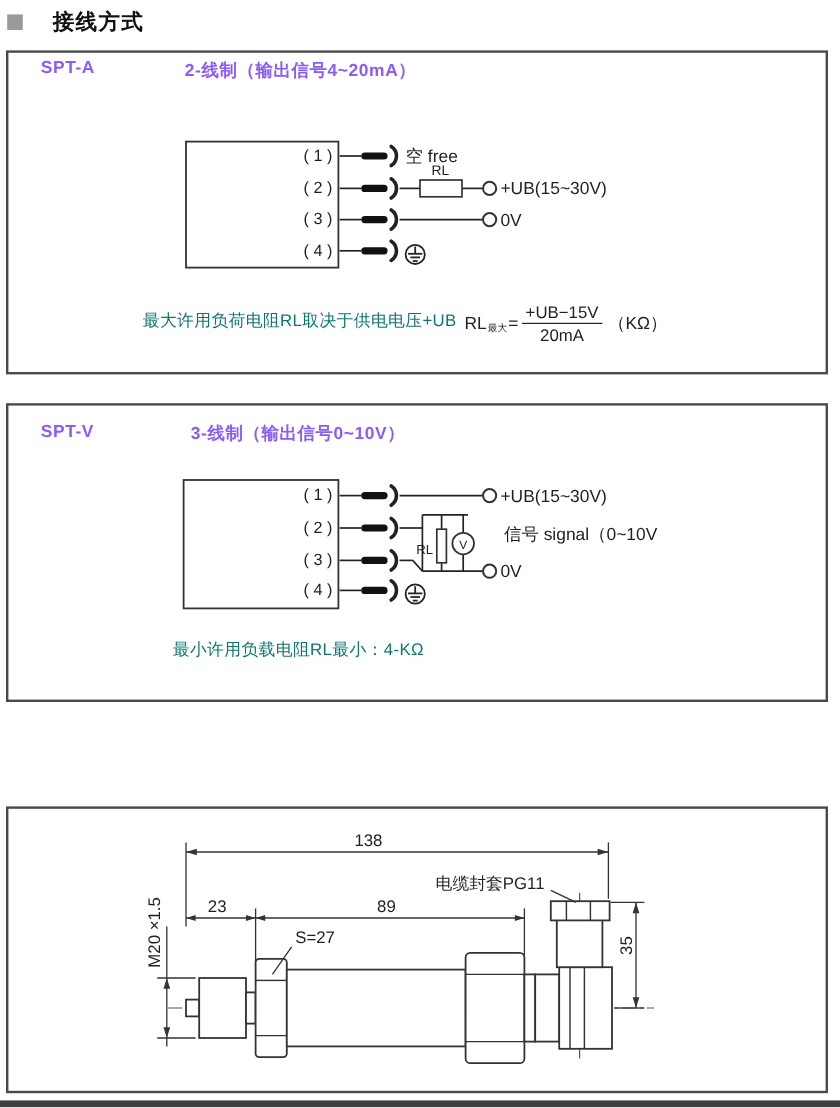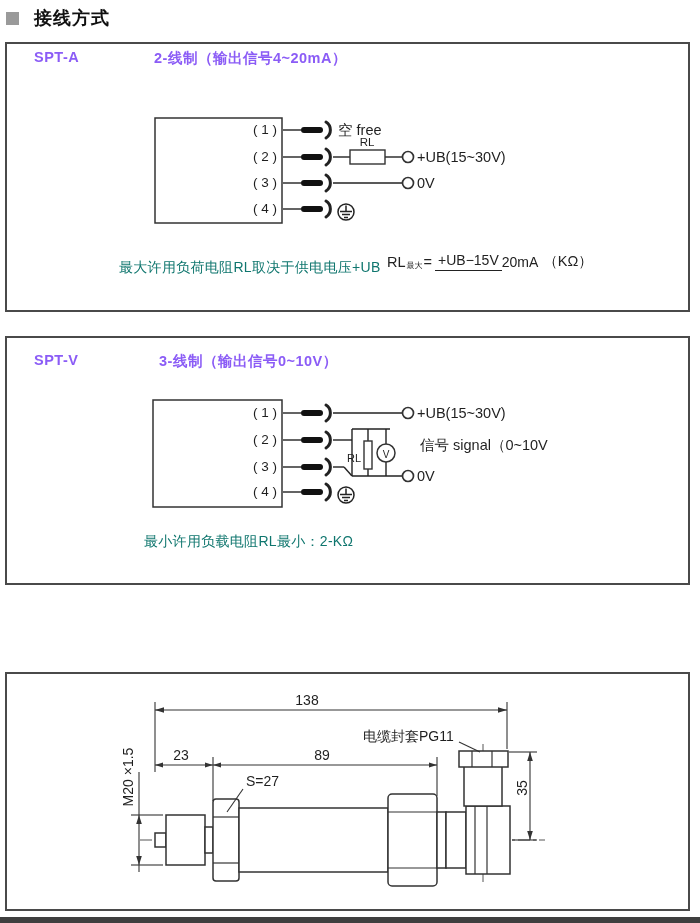--- a/index.html
+++ b/index.html
@@ -1,29 +1,29 @@
 <!DOCTYPE html>
 <html><head>
 <meta charset="utf-8">
 <style>
   html,body{margin:0;padding:0;background:#ffffff;}
   .page{
     position:relative; width:700px; height:923px; background:#ffffff;
     font-family:"Liberation Sans","DejaVu Sans",sans-serif; color:#1f1f1f; overflow:hidden;
   }
-  .section-header{position:absolute; display:flex; align-items:center; gap:15px;}
+  .section-header{position:absolute; display:flex; align-items:center; gap:25px;}
   .section-header .sq{width:13px; height:13px; background:#9a9a9a; display:inline-block;}
   .section-header .ttl{font-size:18px; font-weight:700; color:#111; letter-spacing:1px;}
   .panel{position:absolute; border:2px solid #4a4a4a; background:#fff; box-sizing:border-box;}
   .model{position:absolute; font-size:14.5px; font-weight:700; color:#8b5cf6; letter-spacing:.5px;}
   .note{position:absolute; font-size:14px; color:#0f766e; letter-spacing:.3px;}
   .formula{position:absolute; display:flex; align-items:center; font-size:14.5px; color:#222;}
   .formula sub{font-size:8px; position:relative; top:4px; left:1px;}
   .formula .eq{margin:0 3px 0 2px;}
-  .frac{display:inline-flex; flex-direction:row; align-items:center; line-height:1.15; font-size:14px;}
+  .frac{display:inline-flex; flex-direction:column; align-items:center; line-height:1.15; font-size:14px;}
   .frac .num{border-bottom:1.6px solid #222; padding:0 3px 1px 3px;}
   .frac .den{padding-top:1px;text-align:right;}
   .formula .unit{margin-left:5px;}
   .bottom-strip{position:absolute; left:0; top:917px; width:700px; height:6px; background:#3f3f3f;}
   svg{position:absolute; overflow:visible;}
   svg text{font-family:"Liberation Sans","DejaVu Sans",sans-serif; fill:#1f1f1f;}
 </style>
 </head>
 <body>
 
@@ -165,21 +165,21 @@
       <line x1="342" y1="497.5" x2="350" y2="497.5"></line>
       <line x1="344" y1="500.5" x2="348" y2="500.5"></line>
     </g>
     <g font-size="14.5">
       <text x="417" y="418">+UB(15~30V)</text>
       <text x="420" y="450">信号 signal（0~10V</text>
       <text x="417" y="481">0V</text>
     </g>
   </svg>
 
-  <div class="note" style="left:144px; top:533px;">最小许用负载电阻RL最小：2-KΩ</div>
+  <div class="note" style="left:144px; top:533px;">最小许用负载电阻RL最小：4-KΩ</div>
 
 
   <div class="panel" style="left:5px; top:672px; width:685px; height:239px;"></div>
 
   <svg style="left:0; top:685px;" width="700" height="220" viewBox="0 685 700 220">
 
     <g stroke="#555" stroke-width="1" stroke-dasharray="12 3 3 3" fill="none">
       <line x1="140" y1="840" x2="545" y2="840"></line>
       <line x1="483" y1="744" x2="483" y2="884"></line>
     </g>

